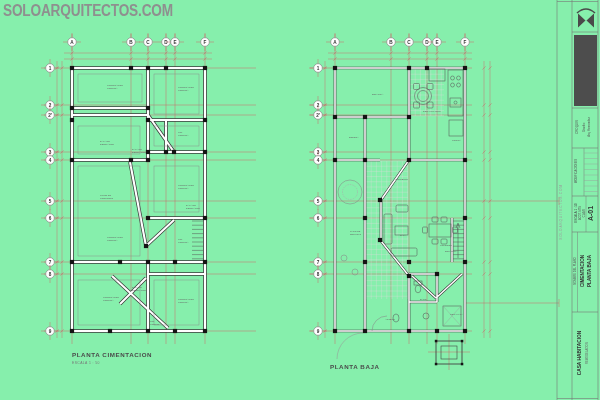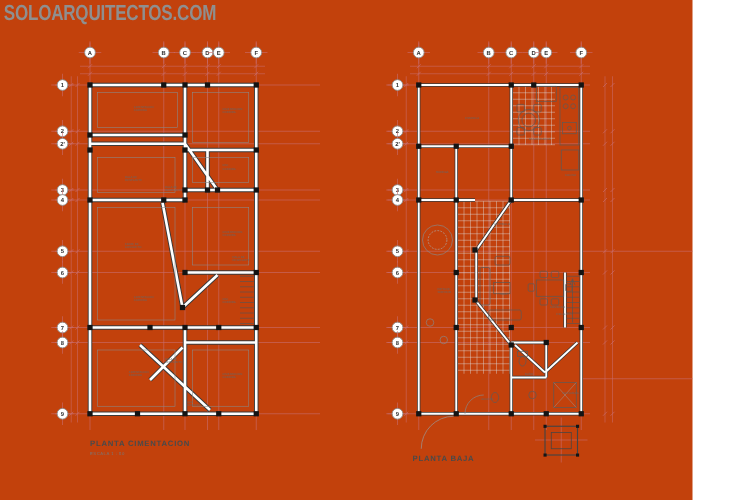--- a/index.html
+++ b/index.html
@@ -1,16 +1,16 @@
 <!DOCTYPE html>
 <html><head>
 <meta charset="utf-8">
 <style>
   html,body{margin:0;padding:0;background:#fff;}
-  .sheet{position:relative;width:554px;height:400px;background:#c2410c;overflow:hidden;
+  .sheet{position:relative;width:600px;height:400px;background:#86efac;overflow:hidden;
          font-family:"Liberation Sans",sans-serif;}
   svg{position:absolute;left:0;top:0;}
   text{font-family:"Liberation Sans",sans-serif;}
 </style>
 </head>
 <body>
 
 <div class="sheet">
 <svg width="600" height="400" viewBox="0 0 600 400">
 

